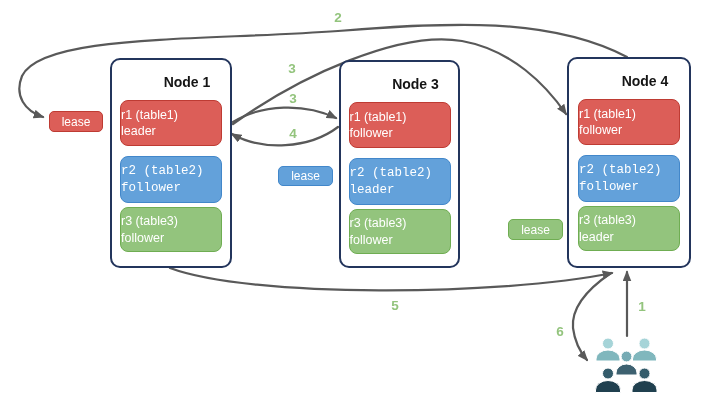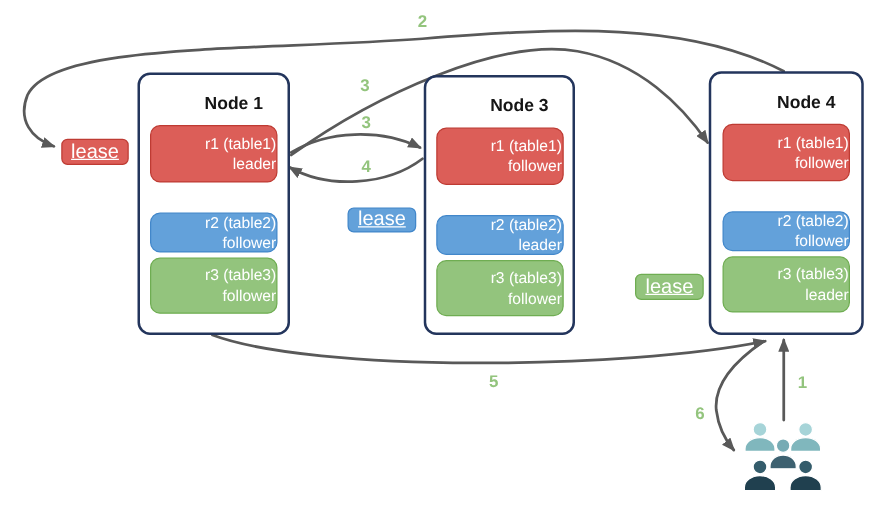--- a/index.html
+++ b/index.html
@@ -14,34 +14,34 @@
     border-radius:10px;box-sizing:border-box;
     display:flex;flex-direction:column;align-items:center;
     padding:12px 9px 0 9px;
   }
   .node-title{
     font-size:14px;font-weight:bold;color:#151515;
     height:20px;line-height:20px;margin-bottom:6px;text-align:center;padding-left:32px;
   }
   .replica{
     width:102px;box-sizing:border-box;border-radius:8px;
-    display:flex;flex-direction:column;align-items:flex-end;justify-content:center;
+    display:flex;flex-direction:column;align-items:flex-start;justify-content:center;
     color:#fff;font-size:12.5px;line-height:1.3;text-align:center;
     border:1.5px solid transparent;
   }
   .replica.r1{height:46px;margin-top:2px;}
-  .replica.r2{height:32px;margin-top:24px;}
+  .replica.r2{height:47px;margin-top:10px;font-family:Liberation Mono, monospace;}
   .replica.r3{height:45px;margin-top:4px;}
   .replica.red{background:var(--red_fill,#DC5E58);border-color:var(--red_border,#BC3B33);}
   .replica.blue{background:var(--blue_fill,#63A1DA);border-color:var(--blue_border,#4287CA);}
   .replica.green{background:var(--green_fill,#93C47D);border-color:var(--green_border,#6FAD52);}
   .lease{
     position:absolute;box-sizing:border-box;border-radius:5px;
     display:flex;align-items:center;justify-content:center;
-    color:#fff;font-size:16px;border:1.5px solid transparent;text-decoration:underline;
+    color:#fff;font-size:12px;border:1.5px solid transparent;
   }
   .lease.red{background:var(--red_fill,#DC5E58);border-color:var(--red_border,#C43B32);}
   .lease.blue{background:var(--blue_fill,#63A1DA);border-color:var(--blue_border,#4287CA);}
   .lease.green{background:var(--green_fill,#93C47D);border-color:var(--green_border,#6FAD52);}
   .step{
     position:absolute;transform:translate(-50%,-50%);
     font-size:13.5px;font-weight:bold;color:var(--step_green,#93C47D);
   }
 </style>
 </head>

